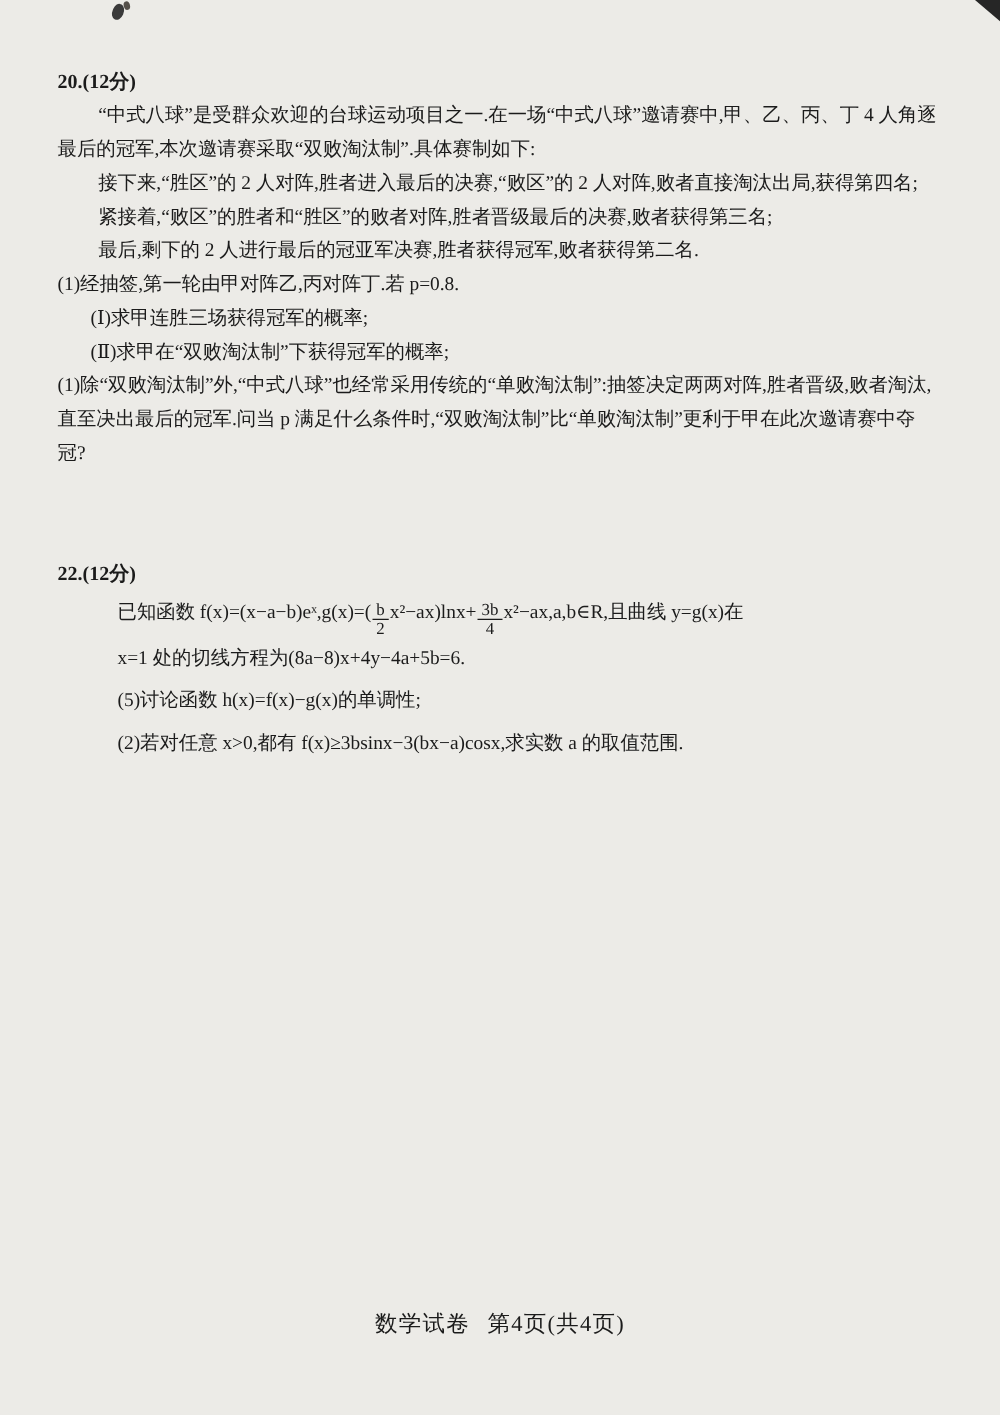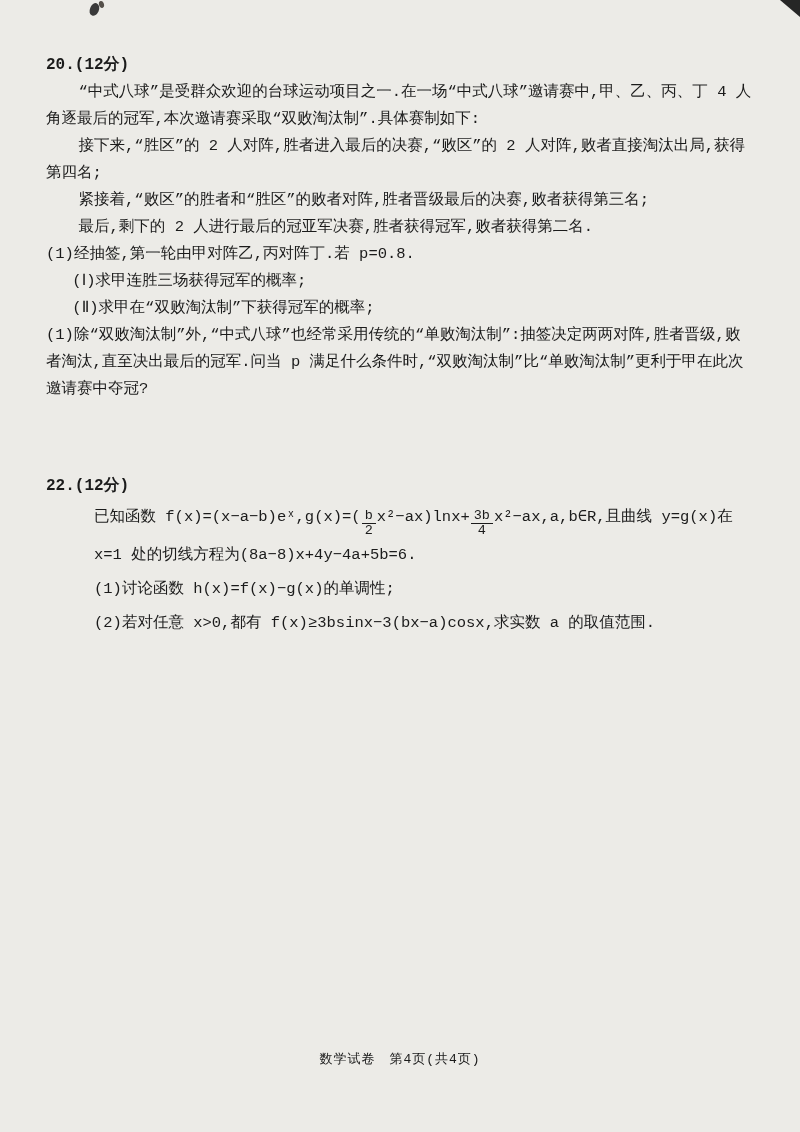--- a/index.html
+++ b/index.html
@@ -11,21 +11,20 @@
     position: relative;
     overflow: hidden;
   }
   .page {
     position: relative;
     width: 100%; height: 100%;
     padding: 52px 46px 0 46px;
     box-sizing: border-box;
     font-size: 15.5px;
     line-height: 27px;
-    font-family: Liberation Mono, monospace;
   }
   p { margin: 0; }
   .ph { font-weight: bold; font-size: 16px; }
   .ind { text-indent: 2.1em; }
   .sub { margin-left: 1.7em; }
   #p21 { margin-top: 66px; }
   #p22 { margin-top: 70px; }
   .math-line { line-height: 34px; margin-left: 48px; }
   .frac {
     display: inline-block;
@@ -35,21 +34,21 @@
     font-size: 13.5px;
     margin: 0 1px;
   }
   .frac .num { display: block; border-bottom: 1px solid #1b1b1b; padding: 0 3px; }
   .frac .den { display: block; }
   .footer {
     position: absolute;
     left: 0; top: 1046px;
     width: 100%;
     text-align: center;
-    font-size: 13px;
+    font-size: 18px;
     letter-spacing: 1px;
   }
   .footer .fpart { margin: 0 7px; }
   .mark-tl {
     position: absolute; left: 90px; top: 3px;
     width: 9px; height: 13px;
     background: #3a3a3a;
     border-radius: 45% 55% 50% 50%;
     transform: rotate(24deg);
   }
@@ -86,21 +85,21 @@
     <p class="sub">(Ⅰ)求甲连胜三场获得冠军的概率;</p>
     <p class="sub">(Ⅱ)求甲在“双败淘汰制”下获得冠军的概率;</p>
     <p>(1)除“双败淘汰制”外,“中式八球”也经常采用传统的“单败淘汰制”:抽签决定两两对阵,胜者晋级,败者淘汰,直至决出最后的冠军.问当 p 满足什么条件时,“双败淘汰制”比“单败淘汰制”更利于甲在此次邀请赛中夺冠?</p>
   </section>
 
 
   <section class="sec" id="p22">
     <p class="ph"><span>22.</span><span>(12分)</span></p>
     <p class="math-line"><span>已知函数 f(x)=(x−a−b)eˣ,g(x)=(</span><span class="frac"><span class="num">b</span><span class="den">2</span></span><span>x²−ax)lnx+</span><span class="frac"><span class="num">3b</span><span class="den">4</span></span><span>x²−ax,a,b∈R,且曲线 y=g(x)在</span></p>
     <p class="math-line">x=1 处的切线方程为(8a−8)x+4y−4a+5b=6.</p>
-    <p class="math-line">(1)讨论函数 h(x)=f(x)−g(x)的单调性;</p>
+    <p class="math-line">(5)讨论函数 h(x)=f(x)−g(x)的单调性;</p>
     <p class="math-line">(2)若对任意 x&gt;0,都有 f(x)≥3bsinx−3(bx−a)cosx,求实数 a 的取值范围.</p>
   </section>
 
   <div class="footer">
     <span class="fpart">数学试卷</span><span class="fpart">第4页(共4页)</span>
   </div>
 
 </div>
 
 </body></html>

